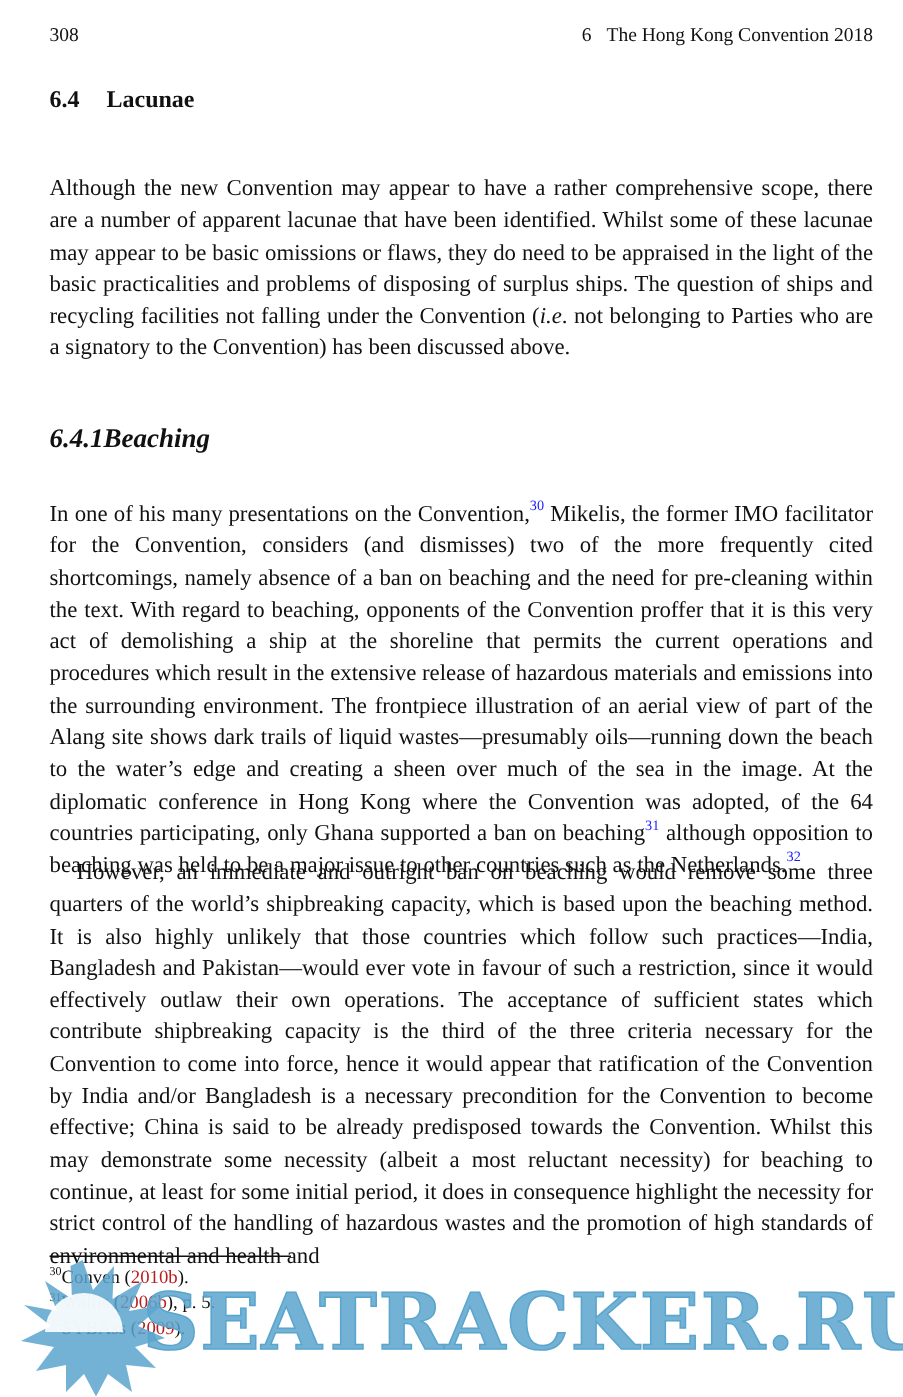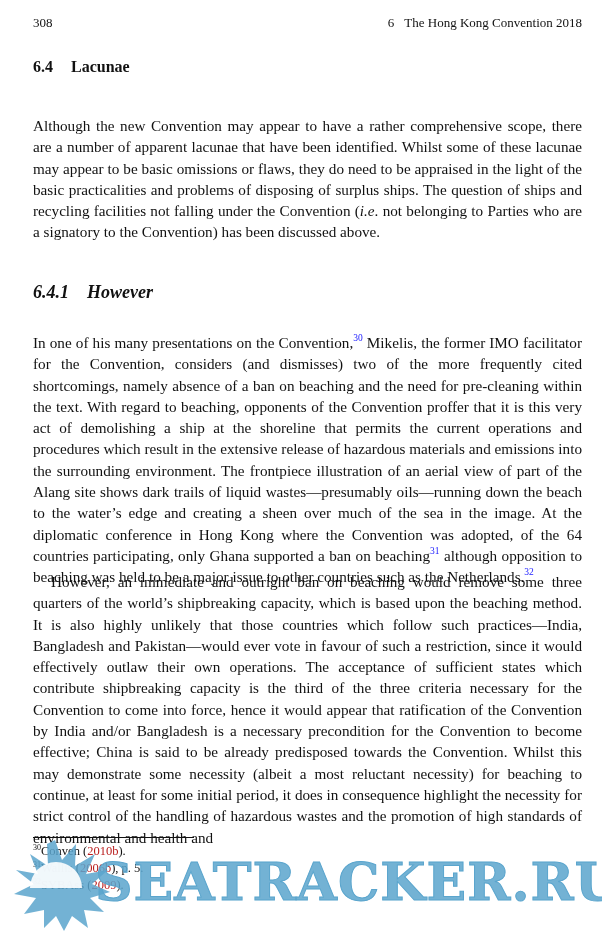--- a/index.html
+++ b/index.html
@@ -18,21 +18,21 @@
     .running-head .chap .num { margin-right: 10px; }
     h2.section {
       position: absolute; top: 56px; left: 0; margin: 0;
       font-size: 16px; font-weight: bold; line-height: 22px;
     }
     h2.section .num { margin-right: 18px; }
     h3.subsection {
       position: absolute; top: 281px; left: 0; margin: 0;
       font-size: 18px; font-weight: bold; font-style: italic; line-height: 22px;
     }
-    h3.subsection .num { margin-right: 18px; }
+    h3.subsection .num { }
     p.body {
       position: absolute; left: 0; width: 549px; margin: 0;
       font-size: 15.2px; line-height: 21.3px; text-align: justify;
       hyphens: manual;
     }
     p.p1 { top: 99px; margin-top: 16px; }
     p.p2 { top: 332px; }
     p.p3 { top: 571px; text-indent: 18px; }
     sup.fn {
       color: #1a1aff; font-size: 9.5px; vertical-align: 0; position: relative; top: -7px;
@@ -66,21 +66,21 @@
 
   <div class="running-head">
     <span class="pg">308</span>
     <span class="chap"><span class="num">6</span><span>The Hong Kong Convention 2018</span></span>
   </div>
 
   <h2 class="section"><span class="num">6.4</span><span>Lacunae</span></h2>
 
   <p class="body p1"><span>Although the new Convention may appear to have a rather comprehensive scope, there are a number of apparent lacunae that have been identified. Whilst some of these lacunae may appear to be basic omissions or flaws, they do need to be appraised in the light of the basic practicalities and problems of disposing of surplus ships. The question of ships and recycling facilities not falling under the Conven­tion (</span><i>i.e</i><span>. not belonging to Parties who are a signatory to the Convention) has been discussed above.</span></p>
 
-  <h3 class="subsection"><span class="num">6.4.1</span><span>However</span></h3>
+  <h3 class="subsection"><span class="num">6.4.1</span><span>Beaching</span></h3>
 
   <p class="body p2"><span>In one of his many presentations on the Convention,</span><sup class="fn">30</sup><span> Mikelis, the former IMO facilitator for the Convention, considers (and dismisses) two of the more frequently cited shortcomings, namely absence of a ban on beaching and the need for pre-cleaning within the text. With regard to beaching, opponents of the Convention proffer that it is this very act of demolishing a ship at the shoreline that permits the current operations and procedures which result in the extensive release of hazard­ous materials and emissions into the surrounding environment. The frontpiece illustration of an aerial view of part of the Alang site shows dark trails of liquid wastes—presumably oils—running down the beach to the water’s edge and creat­ing a sheen over much of the sea in the image. At the diplomatic conference in Hong Kong where the Convention was adopted, of the 64 countries participating, only Ghana supported a ban on beaching</span><sup class="fn">31</sup><span> although opposition to beaching was held to be a major issue to other countries such as the Netherlands.</span><sup class="fn">32</sup></p>
 
   <p class="body p3">However, an immediate and outright ban on beaching would remove some three quarters of the world’s shipbreaking capacity, which is based upon the beaching method. It is also highly unlikely that those countries which follow such practices—India, Bangladesh and Pakistan—would ever vote in favour of such a restriction, since it would effectively outlaw their own operations. The acceptance of sufficient states which contribute shipbreaking capacity is the third of the three criteria necessary for the Convention to come into force, hence it would appear that ratification of the Convention by India and/or Bangladesh is a necessary precondi­tion for the Convention to become effective; China is said to be already predisposed towards the Convention. Whilst this may demonstrate some necessity (albeit a most reluctant necessity) for beaching to continue, at least for some initial period, it does in consequence highlight the necessity for strict control of the handling of hazard­ous wastes and the promotion of high standards of environmental and health and</p>
 
   <div class="fn-rule"></div>
 
   <div class="footnotes">
     <div class="footnote"><sup>30</sup><span>Conven (</span><span class="cite">2010b</span><span>).</span></div>
     <div class="footnote"><sup>31</sup><span>Wallis (</span><span class="cite">2006b</span><span>), p. 5.</span></div>

